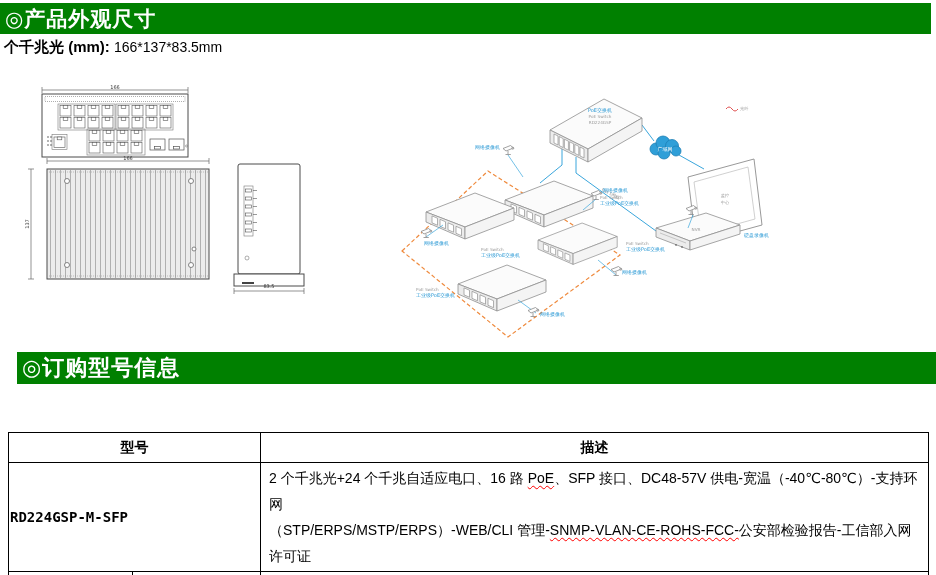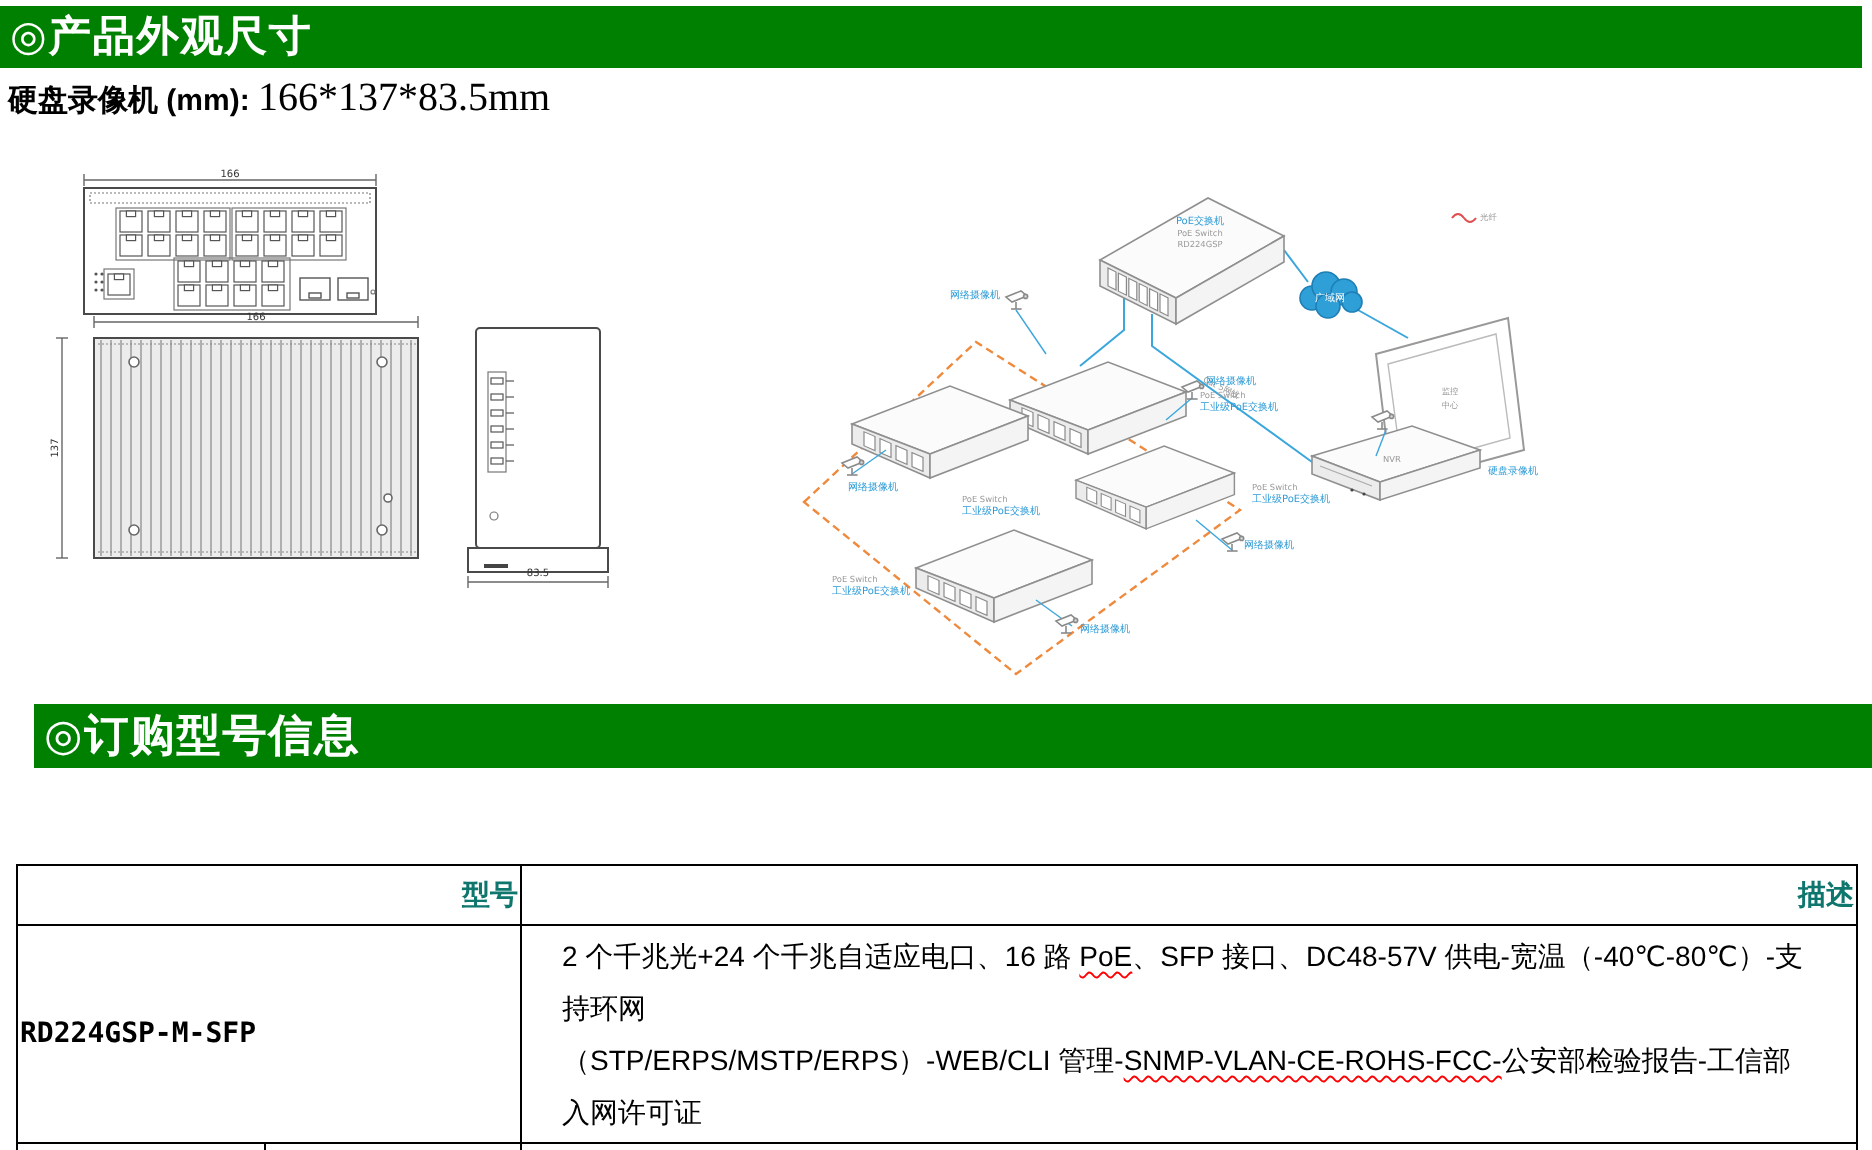--- a/index.html
+++ b/index.html
@@ -7,21 +7,21 @@
         font-family:"Liberation Sans","DejaVu Sans",sans-serif;color:#000;}
   
   .greenbar{position:absolute;left:0;width:931px;background:#008000;color:#fff;
             font-weight:bold;overflow:hidden;}
   #bar-top{top:3px;height:31px;font-size:21px;line-height:31px;}
   #bar-order{top:352px;height:32px;font-size:22px;line-height:32px;margin-left:17px;}
   .bar-label{position:absolute;top:0;white-space:nowrap;letter-spacing:1px;}
   
   .size-line{position:absolute;top:38px;left:4px;font-size:15px;white-space:nowrap;}
   .size-line .lab{font-weight:bold;}
-  .size-line .val{font-family:Liberation Serif, serif;font-size:20px;}
+  .size-line .val{font-family:Liberation Sans, sans-serif;font-size:14px;}
   
   svg{position:absolute;overflow:visible;}
   svg text{font-family:"DejaVu Sans","Liberation Sans",sans-serif;}
   .dimtxt{font-size:5px;fill:#333;}
   .ln{stroke:#666;stroke-width:.7;}
   .outline{fill:#fff;stroke:#4a4a4a;stroke-width:1;}
   .thin{fill:none;stroke:#777;stroke-width:.6;}
   #fins-g line{stroke:#a9a9a9;stroke-width:.9;}
   
   .iso-top{fill:#fbfbfb;stroke:#8f8f8f;stroke-width:.8;}
@@ -32,39 +32,39 @@
   .camln{stroke:#3aa6dc;stroke-width:.7;fill:none;}
   .ring{stroke:#ef8a3d;stroke-width:1.2;fill:none;stroke-dasharray:4 2.5;}
   .bluetxt{fill:#2e9bd6;font-size:5px;}
   .graytxt{fill:#999;font-size:4.2px;}
   .cloud{fill:#2f9fd8;stroke:#1d7fb5;stroke-width:.8;}
   .redln{stroke:#e05050;stroke-width:1;fill:none;}
   
   .spec-table{position:absolute;left:8px;top:432px;width:920px;border-collapse:collapse;
               table-layout:fixed;}
   .spec-table td{border:1.2px solid #000;font-size:14px;vertical-align:middle;overflow:hidden;}
-  .hdr{color:#0f766e;font-weight:bold;font-size:16px;text-align:right;}
+  .hdr{color:#000000;font-weight:bold;font-size:16px;text-align:center;}
   .model{text-align:left;font-weight:bold;
          font-family:"DejaVu Sans Mono","Liberation Mono",monospace;font-size:14px;}
-  .desc{padding:2px 20px;line-height:26px;}
+  .desc{padding:2px 8px;line-height:26px;}
   .pad{padding:0 8px;}
   .sq{text-decoration-line:underline;text-decoration-style:wavy;
       text-decoration-color:#f00;text-decoration-thickness:1px;text-underline-offset:2px;}
 </style>
 </head>
 <body>
 
 <div class="page">
 
   <div class="greenbar" id="bar-top">
     <span class="bar-label" style="left:5px">◎产品外观尺寸</span>
   </div>
 
   <div class="size-line">
-    <span class="lab">硬盘录像机 (mm):</span>
+    <span class="lab">个千兆光 (mm):</span>
     <span class="val">166*137*83.5mm</span>
   </div>
 
   <svg style="left:28px;top:84px" width="170" height="82" viewBox="0 0 170 82">
     <defs>
       <g id="rj45p" fill="#fff" stroke="#555" stroke-width=".6">
         <rect x="0" y="0" width="11" height="10.5"></rect>
         <rect x="3.2" y="0" width="4.6" height="2.8"></rect>
       </g>
     </defs>

